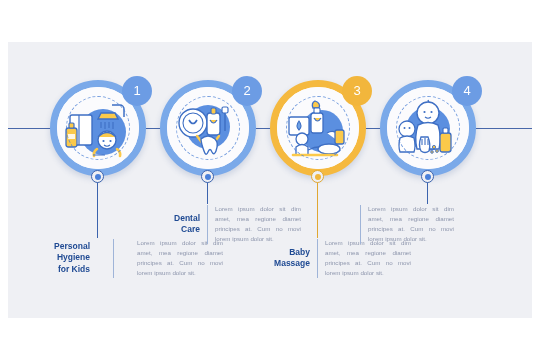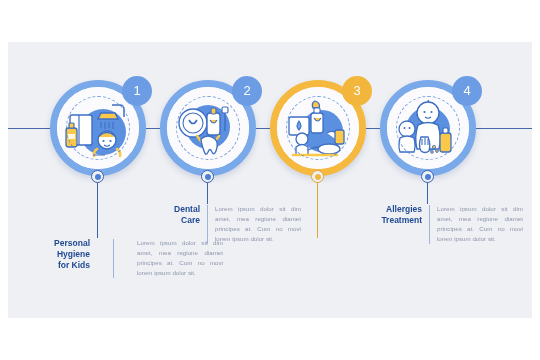--- a/index.html
+++ b/index.html
@@ -124,21 +124,21 @@
     border-radius: 50%;
     background: #4a80da;
   }
   .dot.orange { border-color: #e0a732; }
   .dot.orange::after { background: #f0b63e; }
 
   
   .textrow {
     position: absolute;
     display: flex;
-    align-items: flex-start;
+    align-items: center;
   }
   .label {
     font-size: 8.5px;
     font-weight: bold;
     color: #1f4a93;
     line-height: 1.32;
     text-align: right;
     white-space: pre-line;
     padding-right: 7px;
   }
@@ -260,20 +260,26 @@
           <path d="M16 68 h44" stroke="#fbc94a" stroke-width="2.6" stroke-linecap="round"></path>
         </svg>
       </div>
       <div class="dashed"></div>
     </div>
     <div class="badge">3</div>
   </div>
   <div class="stem" style="left:309px; top:134px; height:62px; background:#e0a732;"></div>
   <div class="dot orange" style="left:303px; top:128px;"></div>
 
+  <div class="textrow" style="left:244px; top:196px;">
+    <div class="label" style="width:58px;">Baby
+Massage</div>
+    <div class="divider"></div>
+    <div class="para">Lorem ipsum dolor sit dim amet, mea regione diamet principes at. Cum no movi lorem ipsum dolor sit.</div>
+  </div>
 
   <div class="node" style="left:372px;">
     <div class="ring"></div>
     <div class="inner">
       <div class="art">
         <svg viewBox="0 0 82 82">
           <circle cx="41" cy="42" r="22" fill="#5b8fe0"></circle>
           <path d="M41 13 q1 4 3 6" stroke="#3e6fc4" stroke-width="1.3" fill="none"></path>
           <circle cx="41" cy="26" r="11" fill="#ffffff" stroke="#3e6fc4" stroke-width="1.4"></circle>
           <circle cx="37.5" cy="25" r="1.1" fill="#3e6fc4"></circle>
@@ -300,19 +306,17 @@
         </svg>
       </div>
       <div class="dashed"></div>
     </div>
     <div class="badge">4</div>
   </div>
   <div class="stem" style="left:419px; top:134px; height:28px;"></div>
   <div class="dot" style="left:413px; top:128px;"></div>
 
   <div class="textrow" style="left:352px; top:162px;">
-    <div class="label" style="width:62px;">Allergies
-Treatment</div>
     <div class="divider"></div>
     <div class="para">Lorem ipsum dolor sit dim amet, mea regione diamet principes at. Cum no movi lorem ipsum dolor sit.</div>
   </div>
 
 </div>
 
 </body></html>

